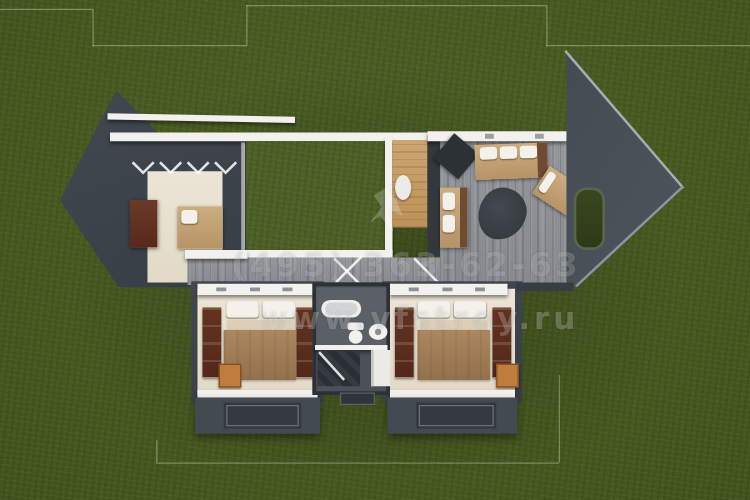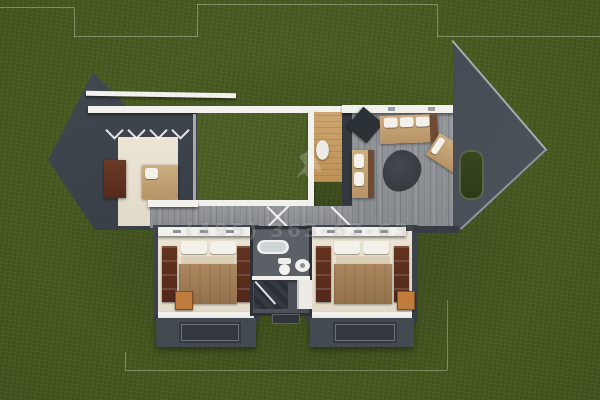--- a/index.html
+++ b/index.html
@@ -59,21 +59,21 @@
   .toilet-tank{background:#efeeea;border-radius:2px;}
   .toilet-bowl{background:#f2f1ed;border-radius:50%;}
   .sink{background:#f2f1ed;border-radius:50%;}
   .checker{background:
       repeating-linear-gradient(45deg,#343a40 0 5px,#2a2f35 5px 10px);}
 
   
   .wm{color:rgba(255,255,255,.23);font-weight:bold;white-space:nowrap;
       text-shadow:0 0 2px rgba(0,0,0,.12);}
   .wm-big{font-size:74px;letter-spacing:7px;}
-  .wm-phone{font-size:20px;letter-spacing:3px;color:rgba(255,255,255,.20);margin-top:20px;}
+  .wm-phone{font-size:26px;letter-spacing:3px;color:rgba(255,255,255,.20);}
   .wm-site{font-size:25px;letter-spacing:3px;color:rgba(255,255,255,.24);}
   .wm-iconshape{width:26px;height:36px;background:rgba(255,255,255,.22);
       clip-path:polygon(50% 0,82% 30%,100% 62%,58% 50%,72% 100%,32% 64%,0 78%,36% 44%,12% 18%);}
 </style>
 </head>
 <body>
 
 <div class="stage">
 
   <div class="abs lawn"></div>
@@ -216,15 +216,16 @@
     <div class="abs" style="left:413px;top:226px;width:46px;height:7px;background:#383d43"></div>
   </div>
 
   <div class="abs" style="left:0;top:0;width:600px;height:400px;z-index:9;pointer-events:none">
 
 
     <div class="abs wm-iconshape" style="left:296px;top:150px"></div>
 
 
     <div class="abs wm wm-phone" style="left:185px;top:198px">(495) 363-62-63</div>
+    <div class="abs wm wm-site" style="left:207px;top:240px">www.vfstroy.ru</div>
   </div>
 
 </div>
 
 </body></html>

